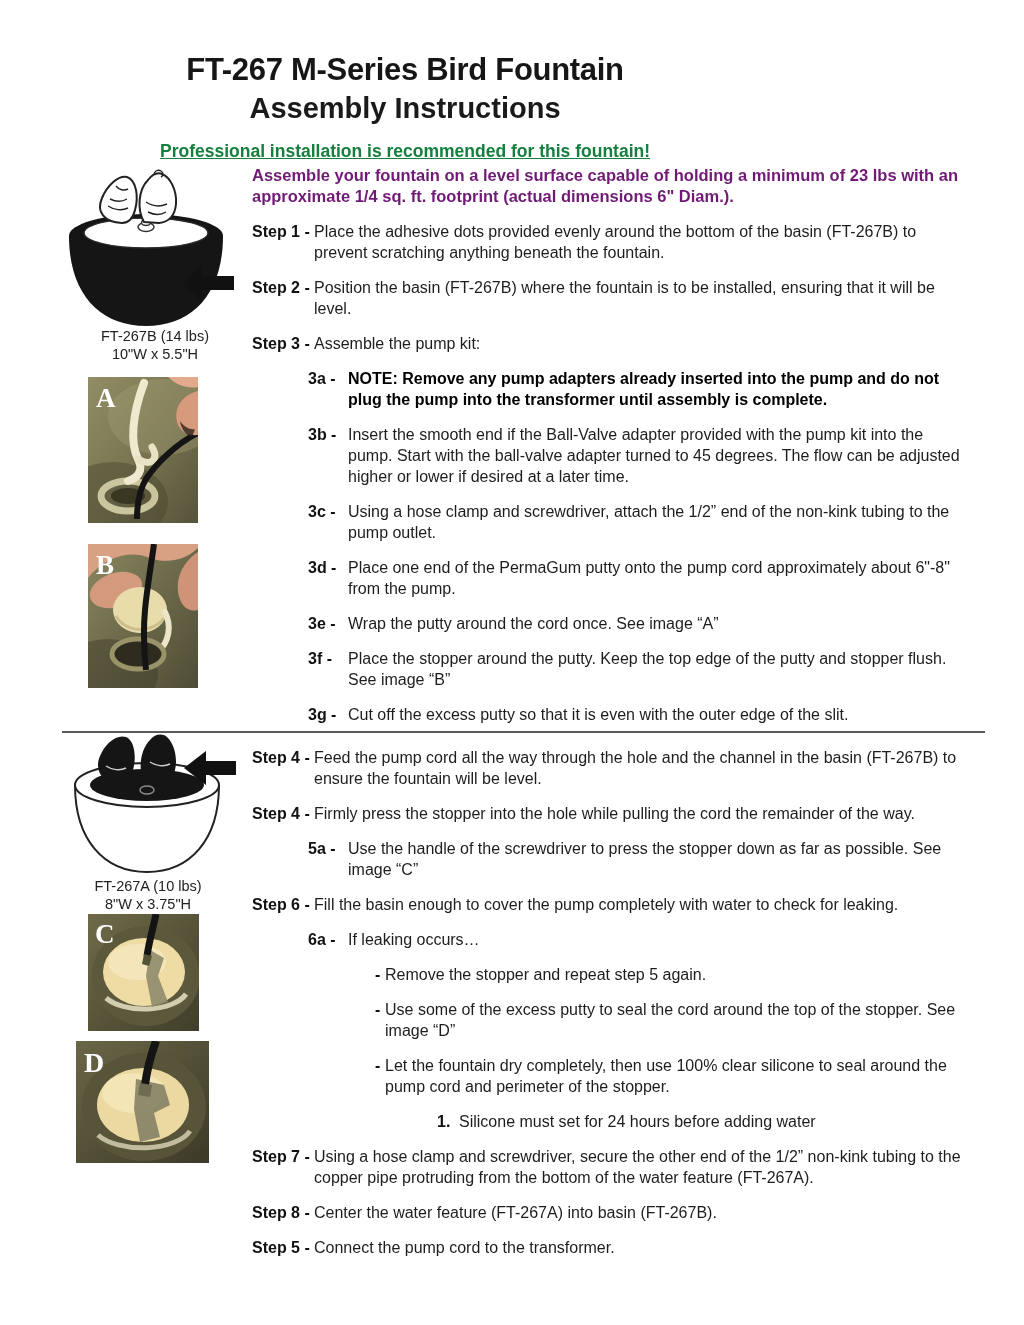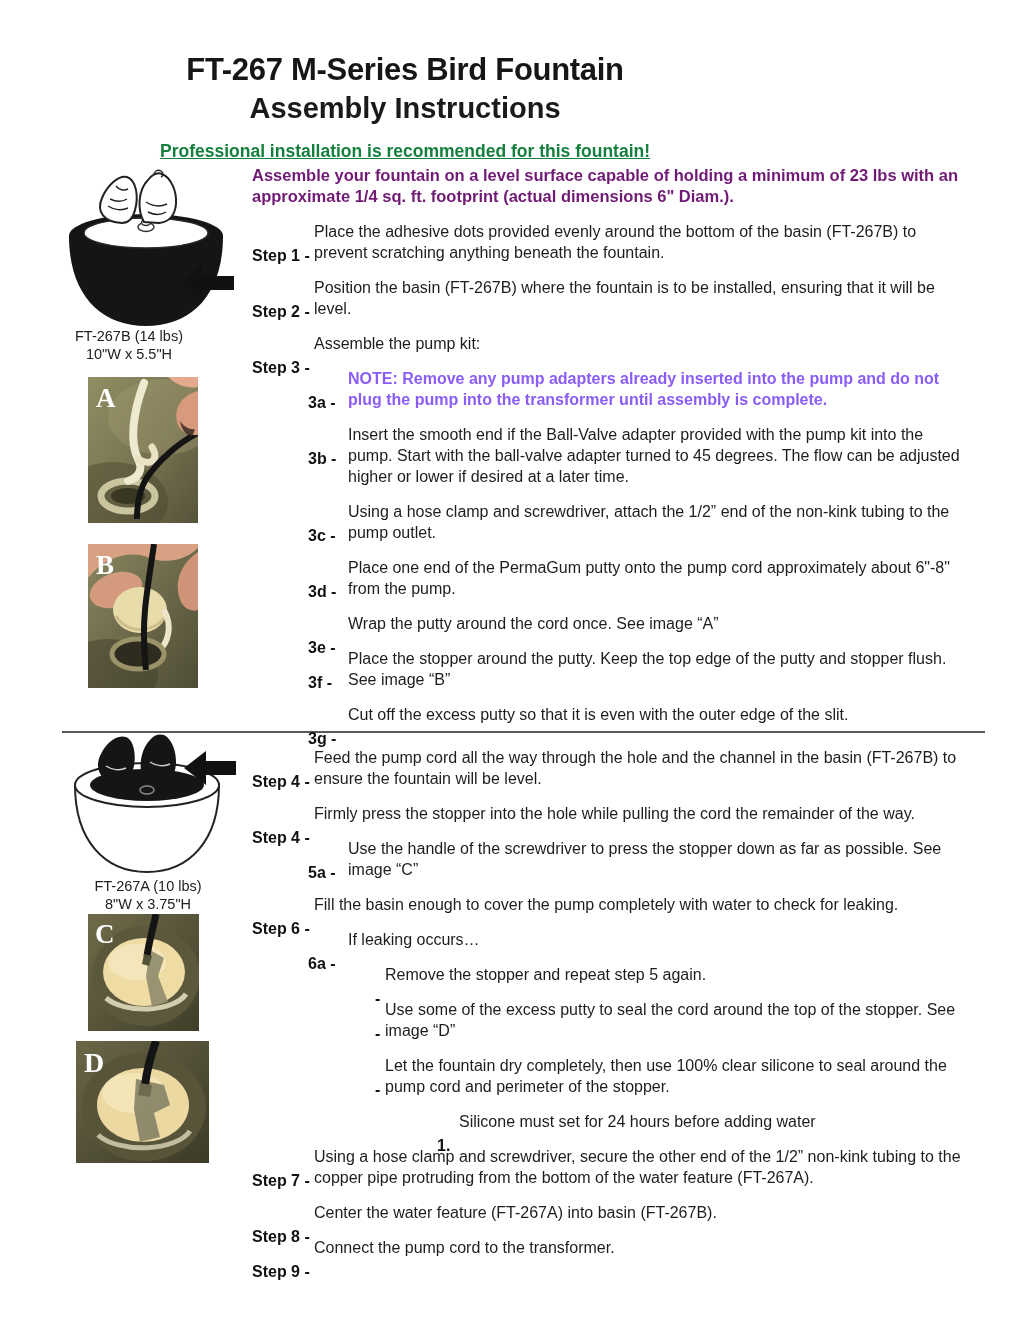--- a/index.html
+++ b/index.html
@@ -10,26 +10,26 @@
   
   .header { position:absolute; top:52px; left:0; width:810px; text-align:center; }
   .title { font-size:31px; font-weight:700; letter-spacing:-0.3px; color:#161616; }
   .subtitle { font-size:29px; font-weight:700; margin-top:4px; color:#1a1a1a; }
   .notice { font-size:17.5px; font-weight:700; text-decoration:underline; margin-top:16px; color:#15803d; }
 
   
   .content { position:absolute; top:165px; left:252px; width:713px; }
   .intro { font-size:16.5px; font-weight:700; line-height:21px; color:#701a75; }
   .item { position:relative; margin-top:14px; font-size:16px; line-height:21px; color:#1d1d1d; }
-  .item .lbl { position:absolute; left:0; top:0; font-weight:700; white-space:nowrap; color:#111;margin-top:24px; }
+  .item .lbl { position:absolute; left:0; top:0; font-weight:700; white-space:nowrap; color:#111; }
   .lvl0 { padding-left:62px; }
   .lvl1 { margin-left:56px; padding-left:40px; }
   .lvl2 { margin-left:123px; padding-left:10px; }
   .lvl3 { margin-left:185px; padding-left:22px; }
-  .item.b .txt { font-weight:700; color:#8b5cf6; }
+  .item.b .txt { font-weight:700; color:#000000; }
 
   .divider { height:2px; background:#5a5a5a; width:923px; margin-left:-190px; margin-top:6px; margin-bottom:0; }
 
   
   .fig { position:absolute; }
   .caption { position:absolute; width:180px; text-align:center; font-size:14.5px; line-height:18px; color:#222; }
   .photo { position:absolute; display:block; }
   svg text.photo-letter { font-family:"Liberation Serif", serif; font-weight:700; fill:#ffffff; }
 </style>
 </head>
@@ -55,21 +55,21 @@
 
       <path d="M64,57 C46,56 38,46 44,32 C49,20 60,9 69,11 C78,14 81,30 77,44 C75,52 71,57 64,57 Z" fill="#ffffff" stroke="#222" stroke-width="2"></path>
       <path d="M50,40 C56,44 64,45 70,42 M52,33 C58,36 64,36 69,33 M58,20 C61,24 66,25 70,23" fill="none" stroke="#222" stroke-width="1.4"></path>
 
       <path d="M86,56 C79,44 80,24 90,14 C94,9 99,6 104,8 C112,11 119,24 118,38 C117,49 111,56 101,57 Z" fill="#ffffff" stroke="#222" stroke-width="2"></path>
       <path d="M96,9 C96,5 100,3 103,5 C106,7 105,10 103,11 M88,36 C94,40 102,41 109,38 M90,46 C96,49 103,49 108,46" fill="none" stroke="#222" stroke-width="1.4"></path>
 
       <polygon points="176,110 144,110 144,99 124,117 144,135 144,124 176,124" fill="#111"></polygon>
     </svg>
   </div>
-  <div class="caption" style="left:39px; top:327px;">
+  <div class="caption" style="left:65px; top:327px;">
     <div>FT-267B (14 lbs)</div>
     <div>10"W x 5.5"H</div>
   </div>
 
   <svg class="photo" style="left:88px; top:377px;" width="110" height="146" viewBox="0 0 110 146">
     <defs>
       <linearGradient id="ga" x1="0" y1="0" x2="1" y2="1">
         <stop offset="0" stop-color="#918e64"></stop>
           <stop offset="0.55" stop-color="#767250"></stop>
           <stop offset="1" stop-color="#55533a"></stop>
@@ -194,17 +194,17 @@
         <div class="item lvl0"><span class="lbl">Step 4 -</span><span class="txt">Firmly press the stopper into the hole while pulling the cord the remainder of the way.</span></div>
         <div class="item lvl1"><span class="lbl">5a -</span><span class="txt">Use the handle of the screwdriver to press the stopper down as far as possible. See image “C”</span></div>
         <div class="item lvl0"><span class="lbl">Step 6 -</span><span class="txt">Fill the basin enough to cover the pump completely with water to check for leaking.</span></div>
         <div class="item lvl1"><span class="lbl">6a -</span><span class="txt">If leaking occurs…</span></div>
         <div class="item lvl2"><span class="lbl">-</span><span class="txt">Remove the stopper and repeat step 5 again.</span></div>
         <div class="item lvl2"><span class="lbl">-</span><span class="txt">Use some of the excess putty to seal the cord around the top of the stopper. See image “D”</span></div>
         <div class="item lvl2"><span class="lbl">-</span><span class="txt">Let the fountain dry completely, then use 100% clear silicone to seal around the pump cord and perimeter of the stopper.</span></div>
         <div class="item lvl3"><span class="lbl">1.</span><span class="txt">Silicone must set for 24 hours before adding water</span></div>
         <div class="item lvl0"><span class="lbl">Step 7 -</span><span class="txt">Using a hose clamp and screwdriver, secure the other end of the 1/2” non-kink tubing to the copper pipe protruding from the bottom of the water feature (FT-267A).</span></div>
         <div class="item lvl0"><span class="lbl">Step 8 -</span><span class="txt">Center the water feature (FT-267A) into basin (FT-267B).</span></div>
-        <div class="item lvl0"><span class="lbl">Step 9 -</span><span class="txt">Connect the pump cord to the transformer.</span></div>
+        <div class="item lvl0"><span class="lbl">Step 5 -</span><span class="txt">Connect the pump cord to the transformer.</span></div>
       </div>
   </div>
 
 </div>
 
 </body></html>

